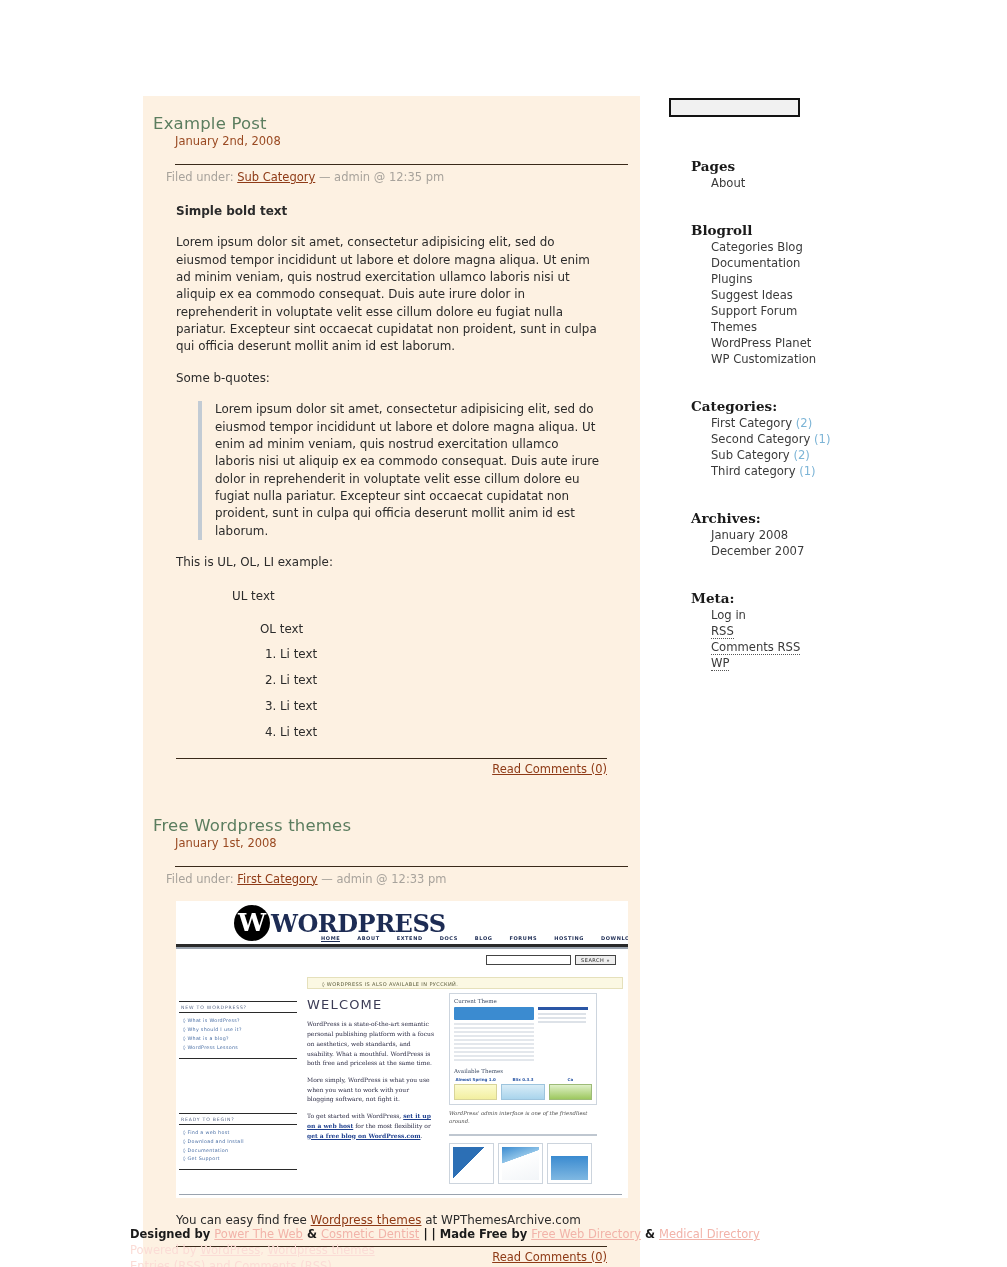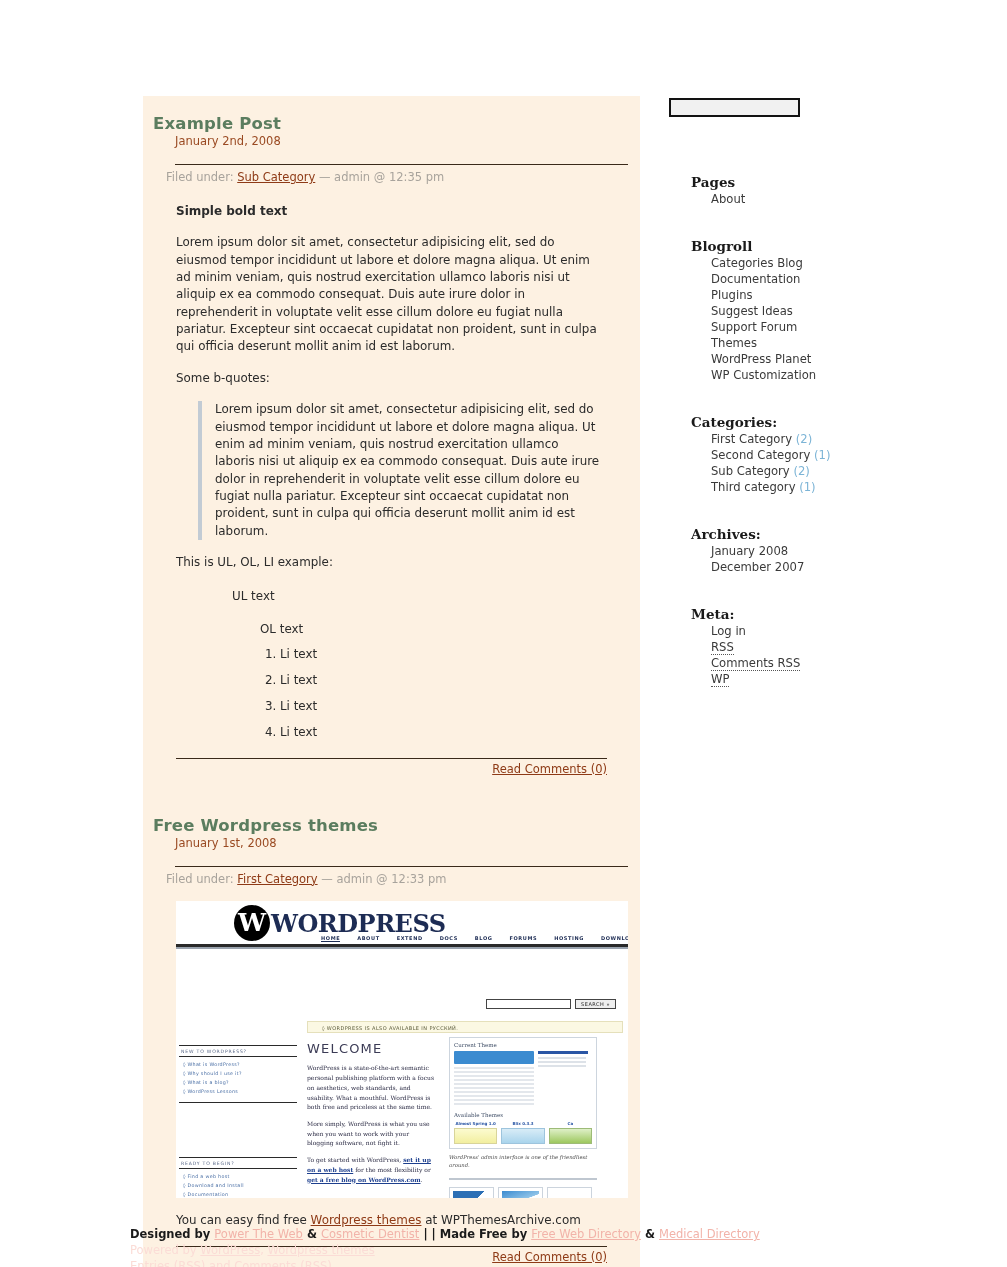--- a/index.html
+++ b/index.html
@@ -23,21 +23,21 @@
     width: 497px;
     min-height: 1109px;
     background: #fdf1e2;
     padding: 18px 0 30px 0;
   }
   .post { padding: 0 0 0 0; }
 
   .post-title {
     margin: 0 0 1px 10px;
     font-size: 16.5px;
-    font-weight: bold;
+    font-weight: normal;
     color: #5b7d5f;
     letter-spacing: 0.2px;
     font-family: "DejaVu Sans", "Liberation Sans", sans-serif;
   }
   .post-date {
     margin: 0 0 0 32px;
     font-size: 11.5px;
     color: #9a4a22;
     border-bottom: 1px solid #3a2a1a;
     padding-bottom: 16px;
@@ -119,21 +119,21 @@
     font-family: "DejaVu Serif", serif; font-size: 24px; font-weight: bold;
     color: #1d2c54; letter-spacing: -0.5px; margin-left: 1px;
   }
   .wps-nav {
     position: absolute; left: 145px; bottom: 2px;
     font-size: 5px; letter-spacing: 0.6px; color: #1d2c54;
     display: flex; gap: 17px; font-weight: bold;
   }
   .wps-nav span.active { border-bottom: 1px solid #1d2c54; }
   .wps-topline { height: 2px; background: #9aa3ae; }
-  .wps-body { position: relative; height: 248px; background: #ffffff; margin-top: 44px; }
+  .wps-body { position: relative; height: 248px; background: #ffffff; }
   .wps-search {
     position: absolute; right: 12px; top: 6px; display: flex; gap: 4px; align-items: center;
   }
   .wps-search .box { width: 85px; height: 10px; border: 1px solid #444; background: #fff; }
   .wps-search .btn {
     border: 1px solid #444; background: #eee; font-size: 5px; padding: 1px 5px;
     letter-spacing: 0.5px; color: #222;
   }
   .wps-notice {
     position: absolute; left: 131px; top: 28px; width: 316px; height: 12px;
@@ -198,21 +198,21 @@
   .search-input {
     width: 131px; height: 19px;
     border: 2px solid #121212;
     background: #f1f1f1;
     font-size: 11px;
     padding: 0 4px;
     font-family: "DejaVu Sans", sans-serif;
     color: #333;
   }
   .side-section { margin-top: 30px; }
-  .side-section.first { margin-top: 57px; }
+  .side-section.first { margin-top: 41px; }
   .side-title {
     margin: 0 0 2px 22px;
     font-size: 13.5px;
     font-weight: bold;
     color: #1a1a1a;
     font-family: "DejaVu Serif", "Liberation Serif", serif;
   }
   .side-list { margin: 0; padding: 0; list-style: none; }
   .side-list li { margin: 0 0 0 42px; font-size: 11.6px; line-height: 1.38; }
   .side-list li a { color: #3a3a3a; text-decoration: none; }

